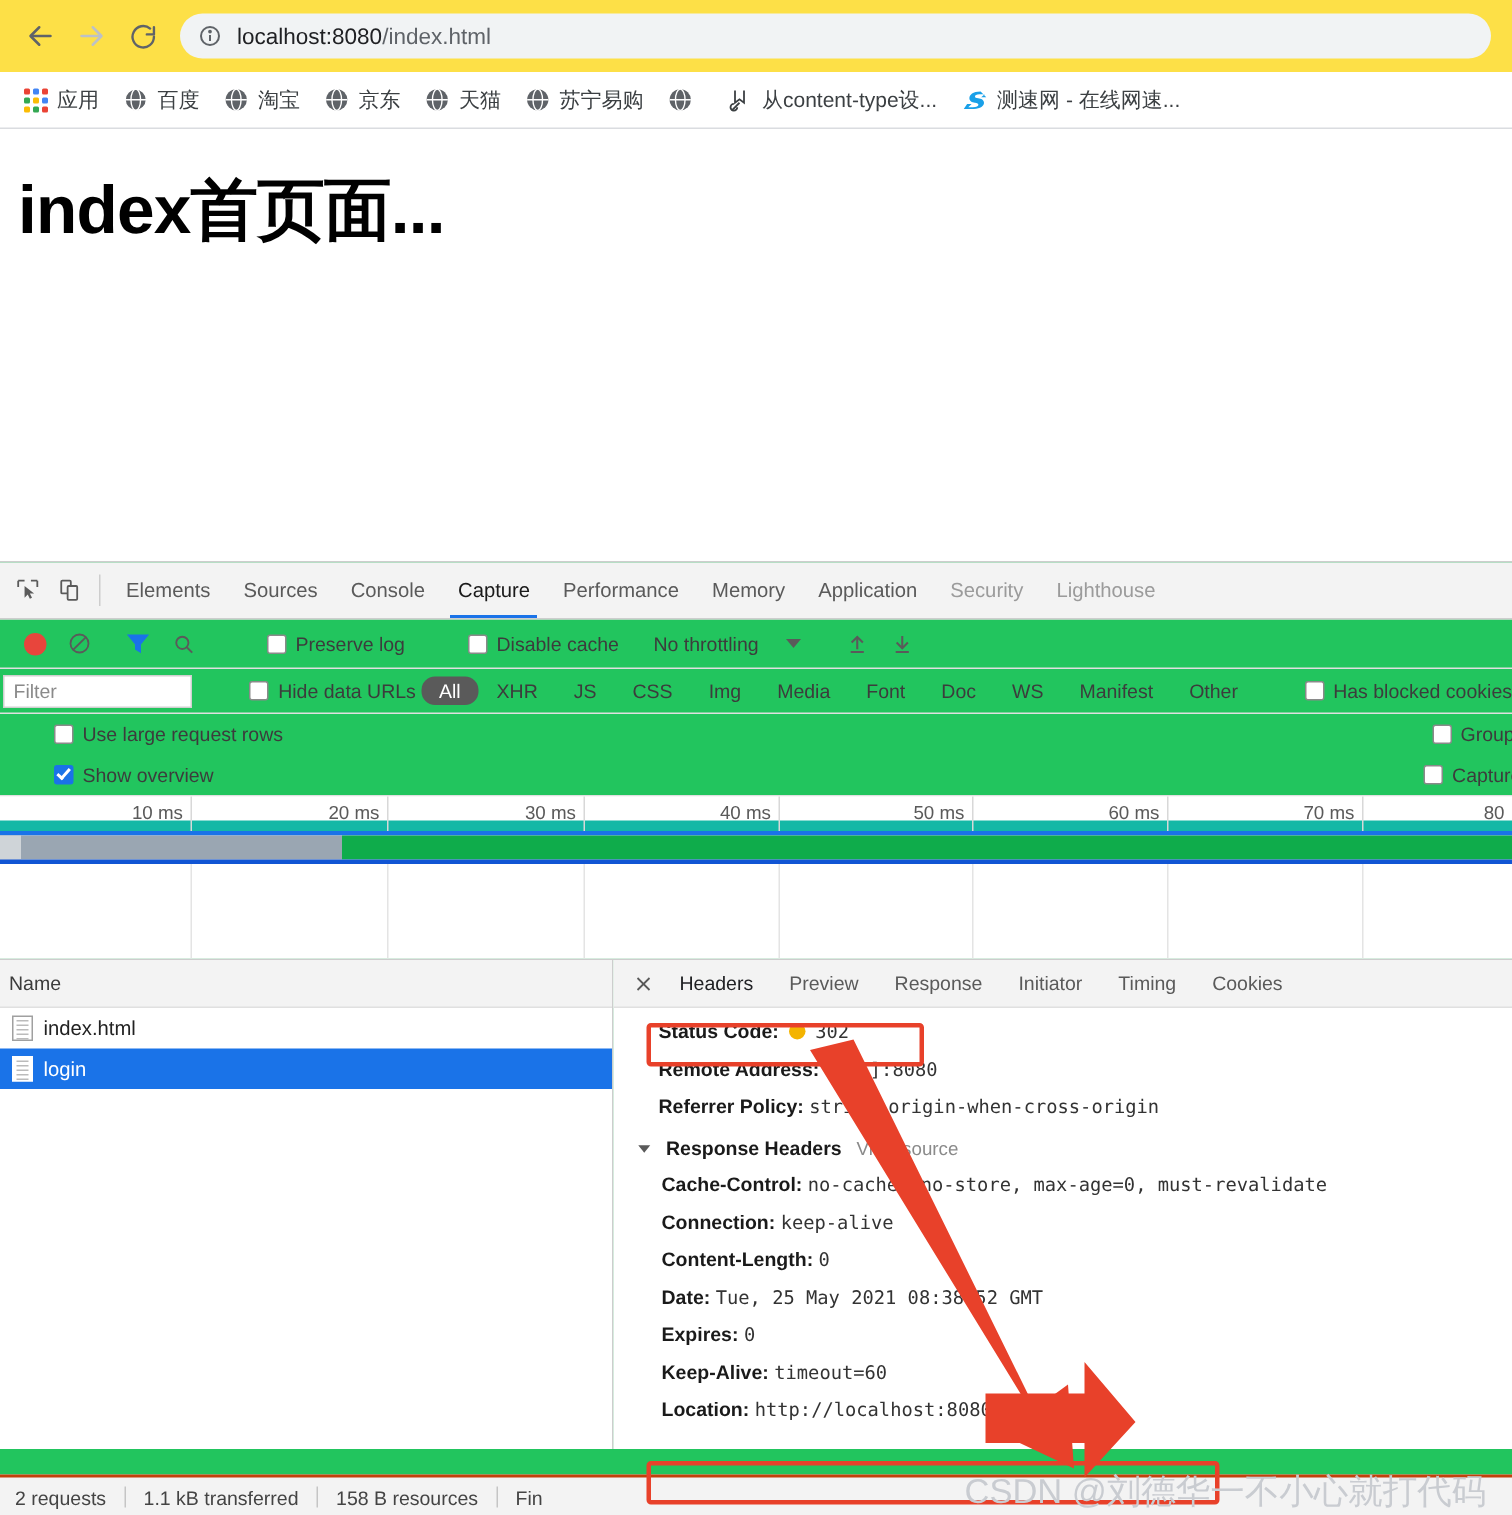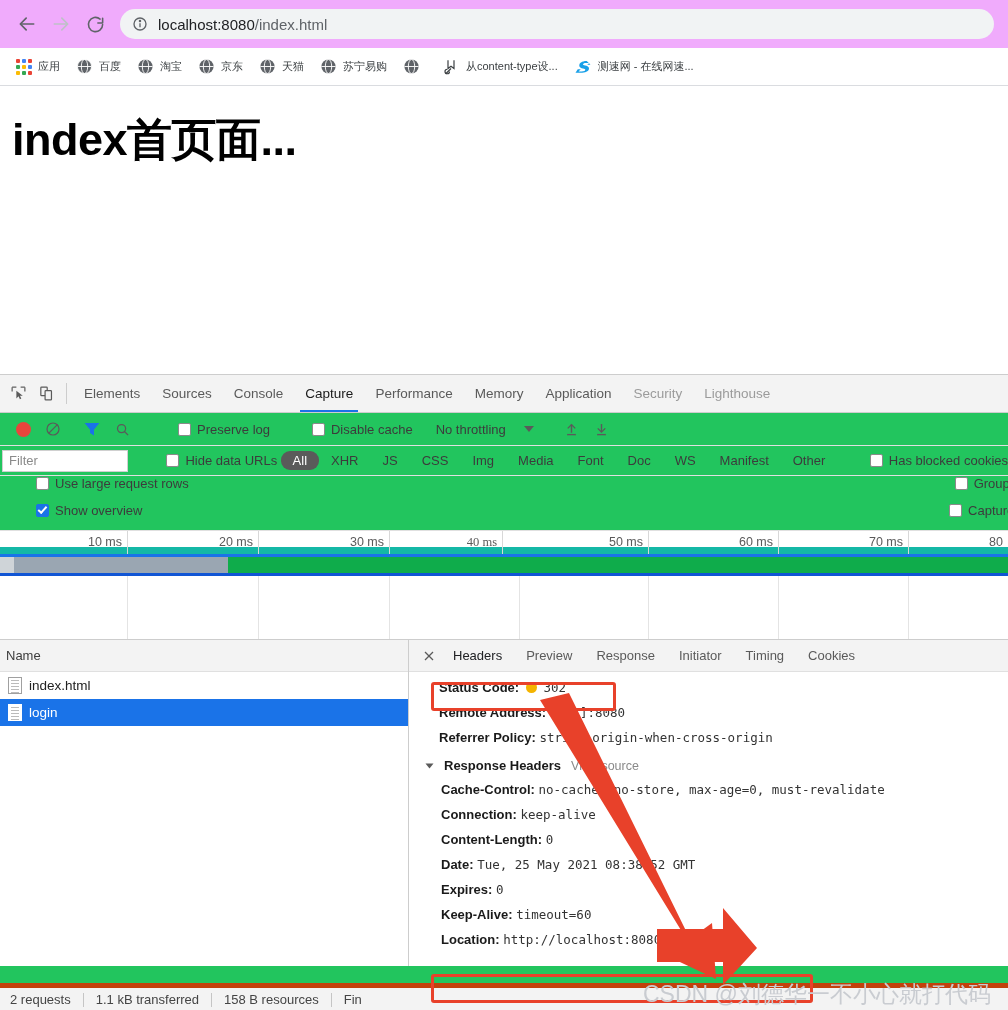--- a/index.html
+++ b/index.html
@@ -9,21 +9,21 @@
     overflow: hidden;
     background: #ffffff;
     font-family: "Liberation Sans", sans-serif;
     -webkit-font-smoothing: antialiased;
   }
   #root { position: relative; width: 1008px; height: 1010px; }
 
   
   .browser-toolbar {
     height: 48px; display: flex; align-items: center;
-    padding: 0 10px; background: #f0abfc; gap: 0;
+    padding: 0 10px; background: #fde047; gap: 0;
   }
   .nav-btn {
     width: 34px; height: 34px; display: flex; align-items: center;
     justify-content: center; border-radius: 50%; color: #5f6368;
   }
   .nav-btn.disabled { color: #bdc1c6; }
   .omnibox {
     flex: 1; height: 30px; margin-left: 8px; margin-right: 4px;
     background: #f1f3f4; border-radius: 16px;
     display: flex; align-items: center; padding: 0 12px;
@@ -39,21 +39,21 @@
     height: 38px; display: flex; align-items: center;
     padding: 0 8px; gap: 0px; background: #ffffff;
     border-bottom: 1px solid #dadce0;
     overflow: hidden; white-space: nowrap;
   }
   .bm-item {
     display: flex; align-items: center; gap: 6px;
     padding: 4px 8px; border-radius: 4px;
     font-size: 14px; color: #3c4043; flex: 0 0 auto;
   }
-  .bm-label { font-size: 11px; color: #3c4043; }
+  .bm-label { font-size: 14px; color: #3c4043; }
   .apps-grid {
     width: 16px; height: 16px;
     display: grid; grid-template-columns: repeat(3, 4px);
     grid-template-rows: repeat(3, 4px); gap: 2px;
   }
   .apps-grid i { display:block; width:4px; height:4px; border-radius:1px; }
 
   
   .page-content {
     height: 288px; background: #ffffff; padding: 24px 12px;
@@ -126,21 +126,21 @@
     font-size: 13px; color: #8a8a8a; padding: 0 6px;
     display: flex; align-items: center;
   }
   .ftype {
     font-size: 13px; color: #3c3c3c; padding: 2px 12px; border-radius: 9px;
     flex: 0 0 auto;
   }
   .ftype.active { background: #5a5a5a; color: #fff; }
 
   .dt-optrow {
-    height: 27px; display: flex; align-items: flex-start;
+    height: 27px; display: flex; align-items: center;
     padding-left: 8px; font-size: 13px; color: #3c3c3c;
     position: relative;
   }
   .dt-optrow .right-opt {
     position: absolute; right: -6px; display: flex; align-items: center; gap: 6px;
   }
 
   
   .overview { border-top: 1px solid #e0e0e0; background:#fff; }
   .ruler {
@@ -215,21 +215,21 @@
   }
   .arrow-svg { position: absolute; left: 0; top: 0; pointer-events: none; }
   .watermark {
     position: absolute; font-size: 23px; color: #c9ccd1;
     white-space: nowrap; pointer-events: none;
     font-family: "Liberation Sans", sans-serif;
   }
 
   .dt-statusbar {
     position: absolute; left: 0; bottom: 0; width: 1008px; height: 28px;
-    background: #f3f3f3; border-top: 5px solid #c2410c;
+    background: #f3f3f3; border-top: 2px solid #c2410c;
     display: flex; align-items: center; font-size: 13px; color: #444;
     padding-left: 10px; overflow: hidden; white-space: nowrap;
   }
   .sb-sep { width: 1px; height: 14px; background: #c5c5c5; margin: 0 12px; }
 </style>
 </head>
 <body>
 
 <div id="root">
 
@@ -508,21 +508,21 @@
           <span>Capture screenshots</span>
         </div>
       </div>
     </div>
 
     <div class="overview">
       <div class="ruler">
         <div class="tick" style="left:0; width:128px;">10 ms</div>
         <div class="tick" style="left:128px; width:131px;">20 ms</div>
         <div class="tick" style="left:259px; width:131px;">30 ms</div>
-        <div class="tick" style="left:373px; width:130px;font-family:Liberation Serif, serif;">40 ms</div>
+        <div class="tick" style="left:390px; width:130px;">40 ms</div>
         <div class="tick" style="left:520px; width:129px;">50 ms</div>
         <div class="tick" style="left:649px; width:130px;">60 ms</div>
         <div class="tick" style="left:779px; width:130px;">70 ms</div>
         <div class="tick" style="left:909px; width:99px; border-right:none;">80</div>
       </div>
       <div class="band">
         <div class="blue-top"></div>
         <div class="grey-bar" style="width:228px;"></div>
         <div class="grey-light"></div>
         <div class="green-bar" style="left:228px; right:0;"></div>

